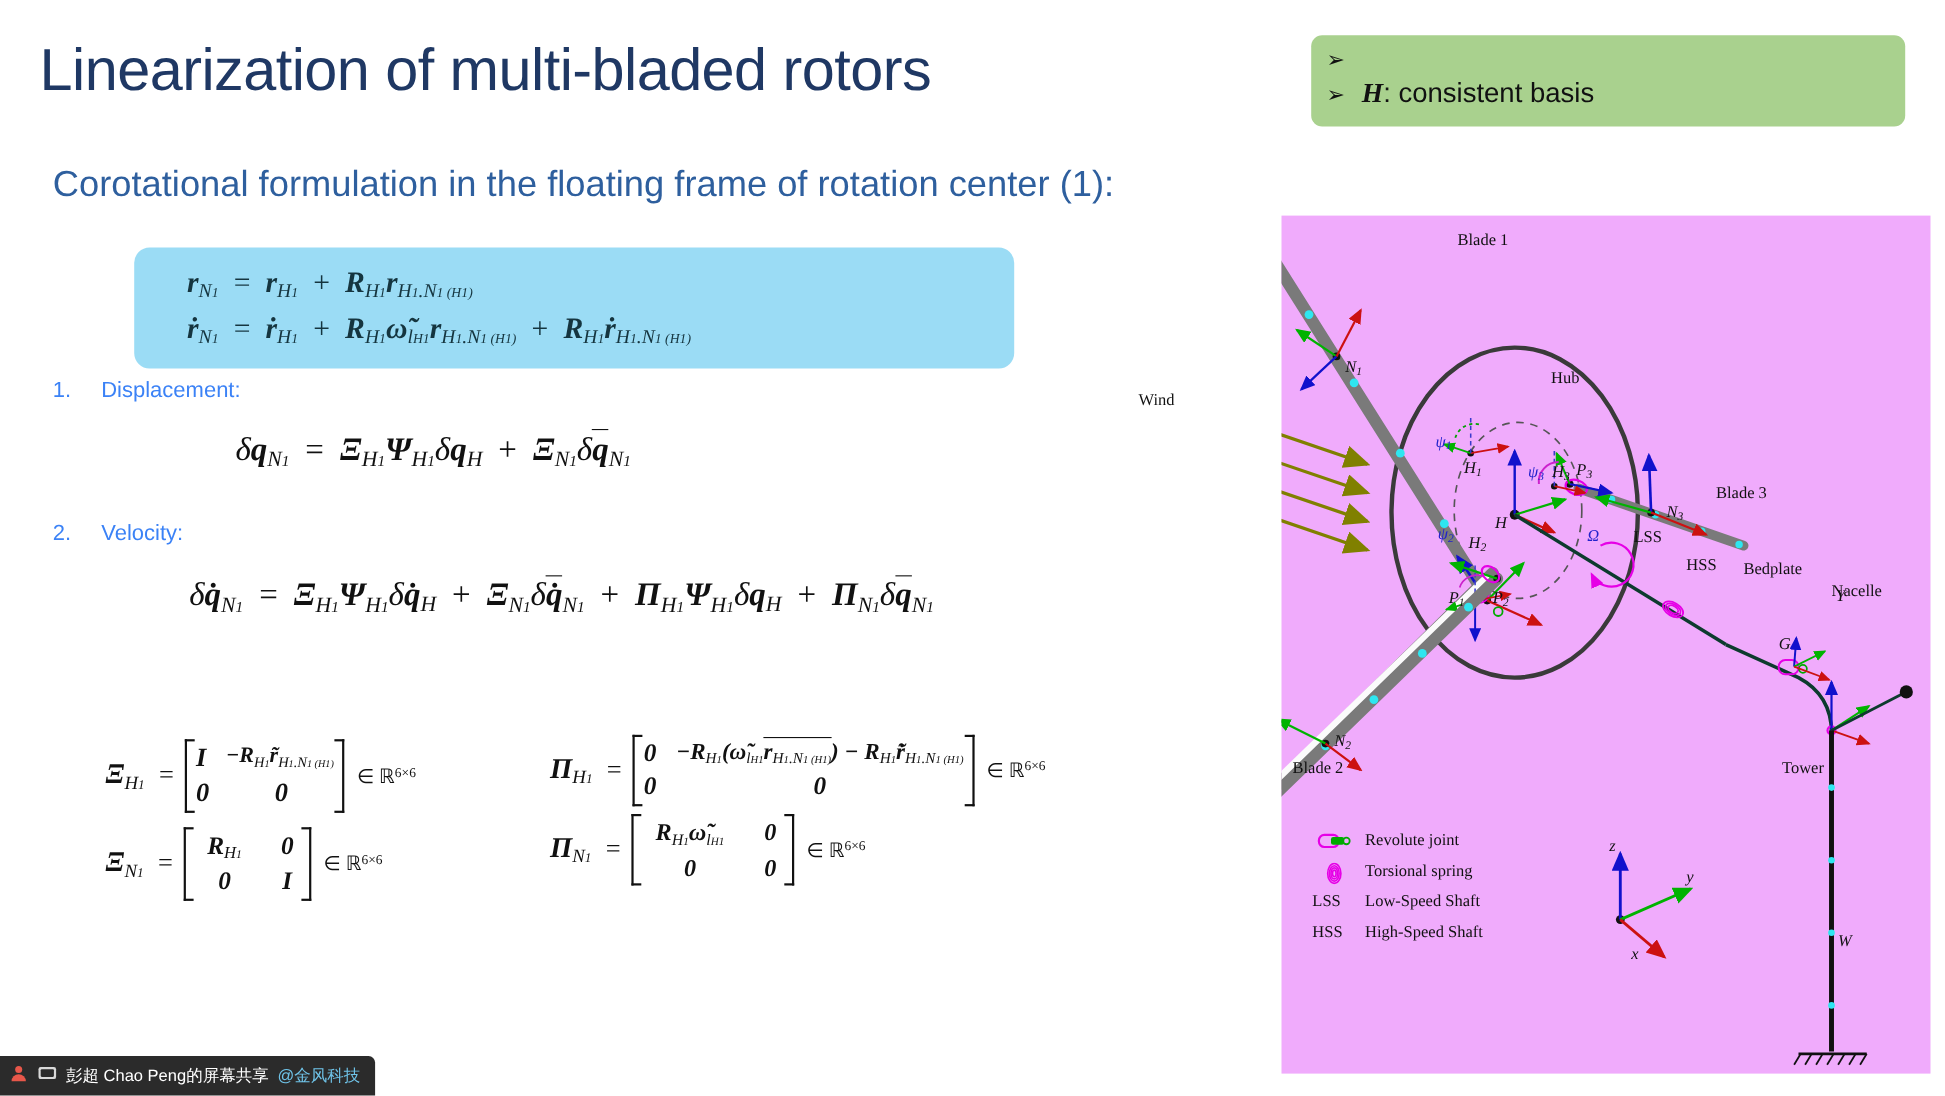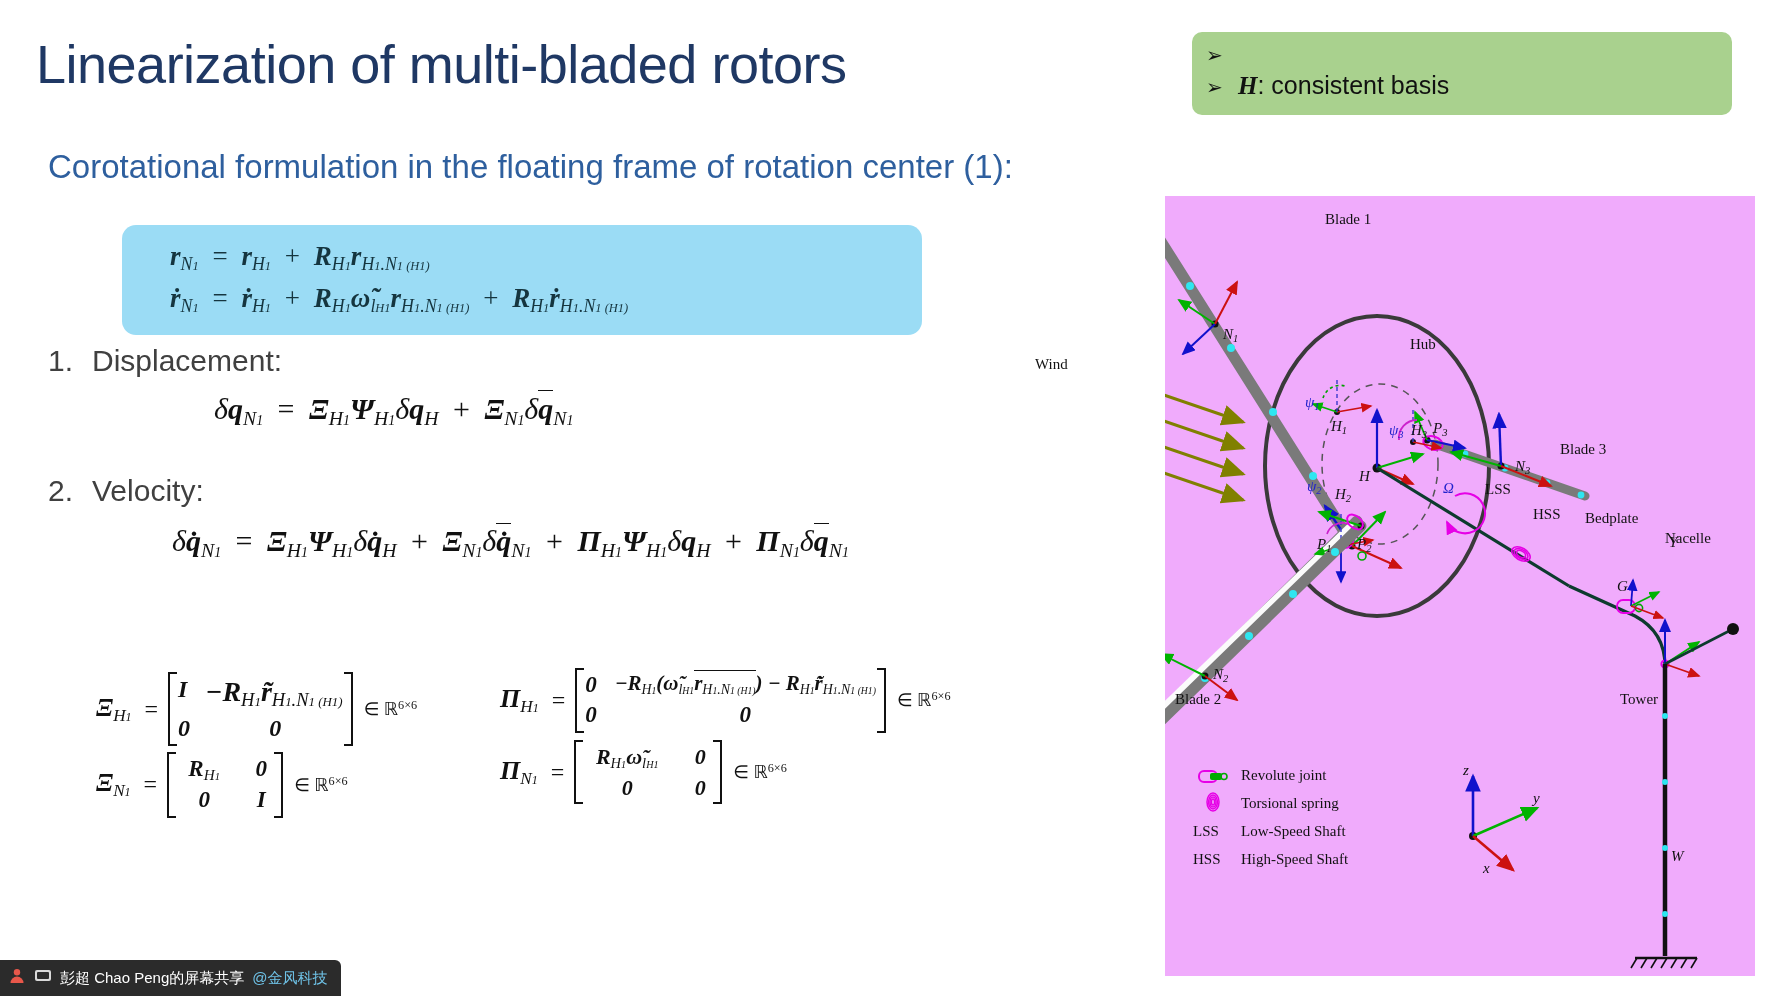--- a/index.html
+++ b/index.html
@@ -47,21 +47,21 @@
   .formbox .eq{
     position:absolute;left:48px;
     font-family:"Liberation Serif",serif;
     color:#15353f;font-size:27px;white-space:nowrap;
   }
   .formbox .eq.e1{top:16px;}
   .formbox .eq.e2{top:58px;}
 
   
   .numitem{
-    position:absolute;font-size:30px;color:#404040;white-space:nowrap;
+    position:absolute;font-size:20px;color:#3b82f6;white-space:nowrap;
   }
   .numitem .n{display:inline-block;width:44px;}
   .it1{left:48px;top:344px;}
   .it2{left:48px;top:474px;}
 
   .eqline{
     position:absolute;
     font-family:"Liberation Serif",serif;color:#111;
     white-space:nowrap;
   }
@@ -112,21 +112,21 @@
   .figlbl{
     position:absolute;font-family:"Liberation Serif",serif;
     font-size:15px;color:#111;white-space:nowrap;
   }
   .figlbl.it{font-style:italic;}
   .figlbl.blu{color:#2222cc;}
   .figlbl .s{font-size:0.7em;vertical-align:-0.25em;font-style:italic;}
 
   
   .legend{position:absolute;left:20px;top:560px;}
-  .legrow{display:flex;align-items:flex-end;height:28px;}
+  .legrow{display:flex;align-items:flex-start;height:28px;}
   .legicon{width:56px;display:flex;align-items:center;justify-content:center;}
   .legtxt{font-family:"Liberation Serif",serif;font-size:15px;color:#111;}
   .legkey{
     width:56px;font-family:"Liberation Serif",serif;font-size:15px;
     color:#111;text-align:left;padding-left:8px;box-sizing:border-box;
   }
 
   
   .sharebar{
     position:absolute;left:0;bottom:0;height:36px;
@@ -200,21 +200,21 @@
     <b><i>Π</i></b><span class="isub">N<span style="font-size:.7em">1</span></span><i>δ</i><span style="border-top:1.6px solid #111;"><i><b>q</b></i></span><span class="isub">N<span style="font-size:.7em">1</span></span>
   </div>
 
 
   <div class="matrixrow m1">
     <span class="lbl" style="font-size:26px;"><b><i>Ξ</i></b><span class="isub">H<span style="font-size:.7em">1</span></span></span>
     <span class="eqs" style="font-size:24px;">=</span>
     <span class="brk">
       <div class="mrow">
           <span class="c" style="font-size:24px;">I</span>
-          <span class="c" style="font-size:28px;">−<i><b>R</b></i><span class="isub">H<span style="font-size:.7em">1</span></span><i><b>r̃</b></i><span class="isub">H<span style="font-size:.7em">1</span>.N<span style="font-size:.7em">1 (H1)</span></span></span>
+          <span class="c" style="font-size:20px;">−<i><b>R</b></i><span class="isub">H<span style="font-size:.7em">1</span></span><i><b>r̃</b></i><span class="isub">H<span style="font-size:.7em">1</span>.N<span style="font-size:.7em">1 (H1)</span></span></span>
         </div>
       <div class="mrow">
           <span class="c" style="font-size:24px;">0</span>
           <span class="c" style="font-size:24px;flex:1;text-align:center;">0</span>
         </div>
     </span>
     <span class="tail">∈&nbsp;<span class="bbR" style="font-family:'Liberation Serif',serif;">ℝ</span><span class="sup">6×6</span></span>
   </div>
 
   <div class="matrixrow m2">

